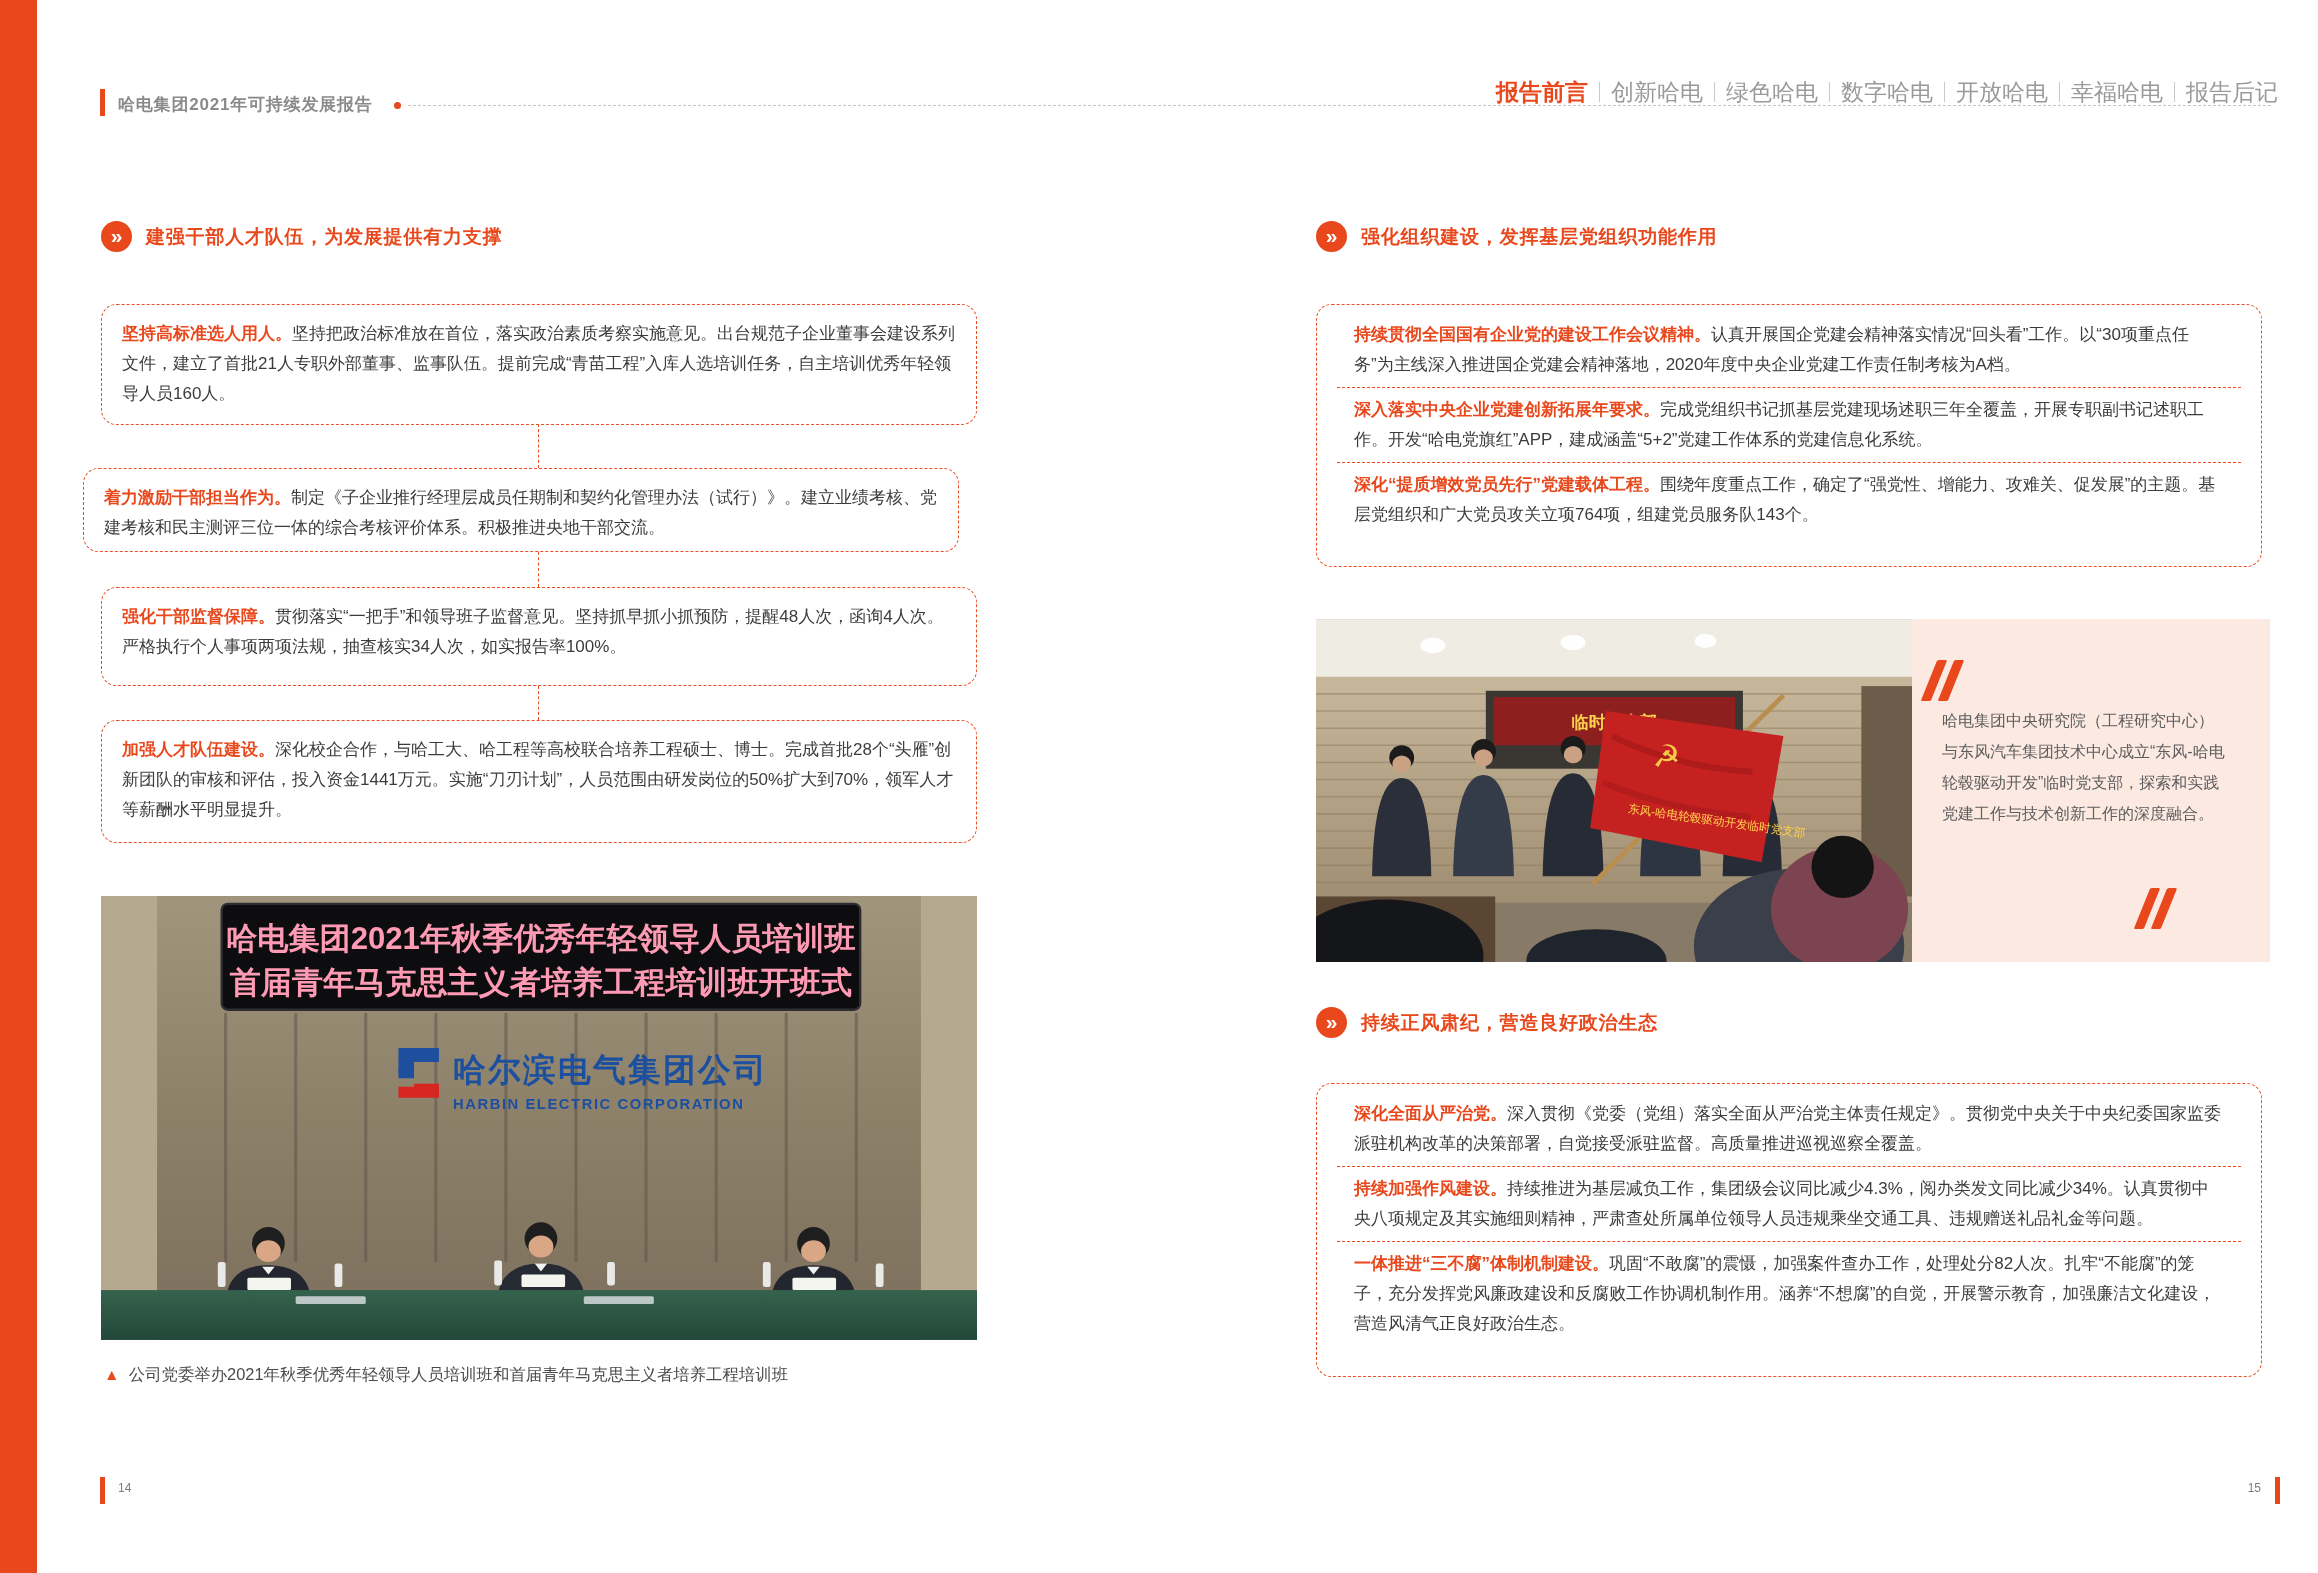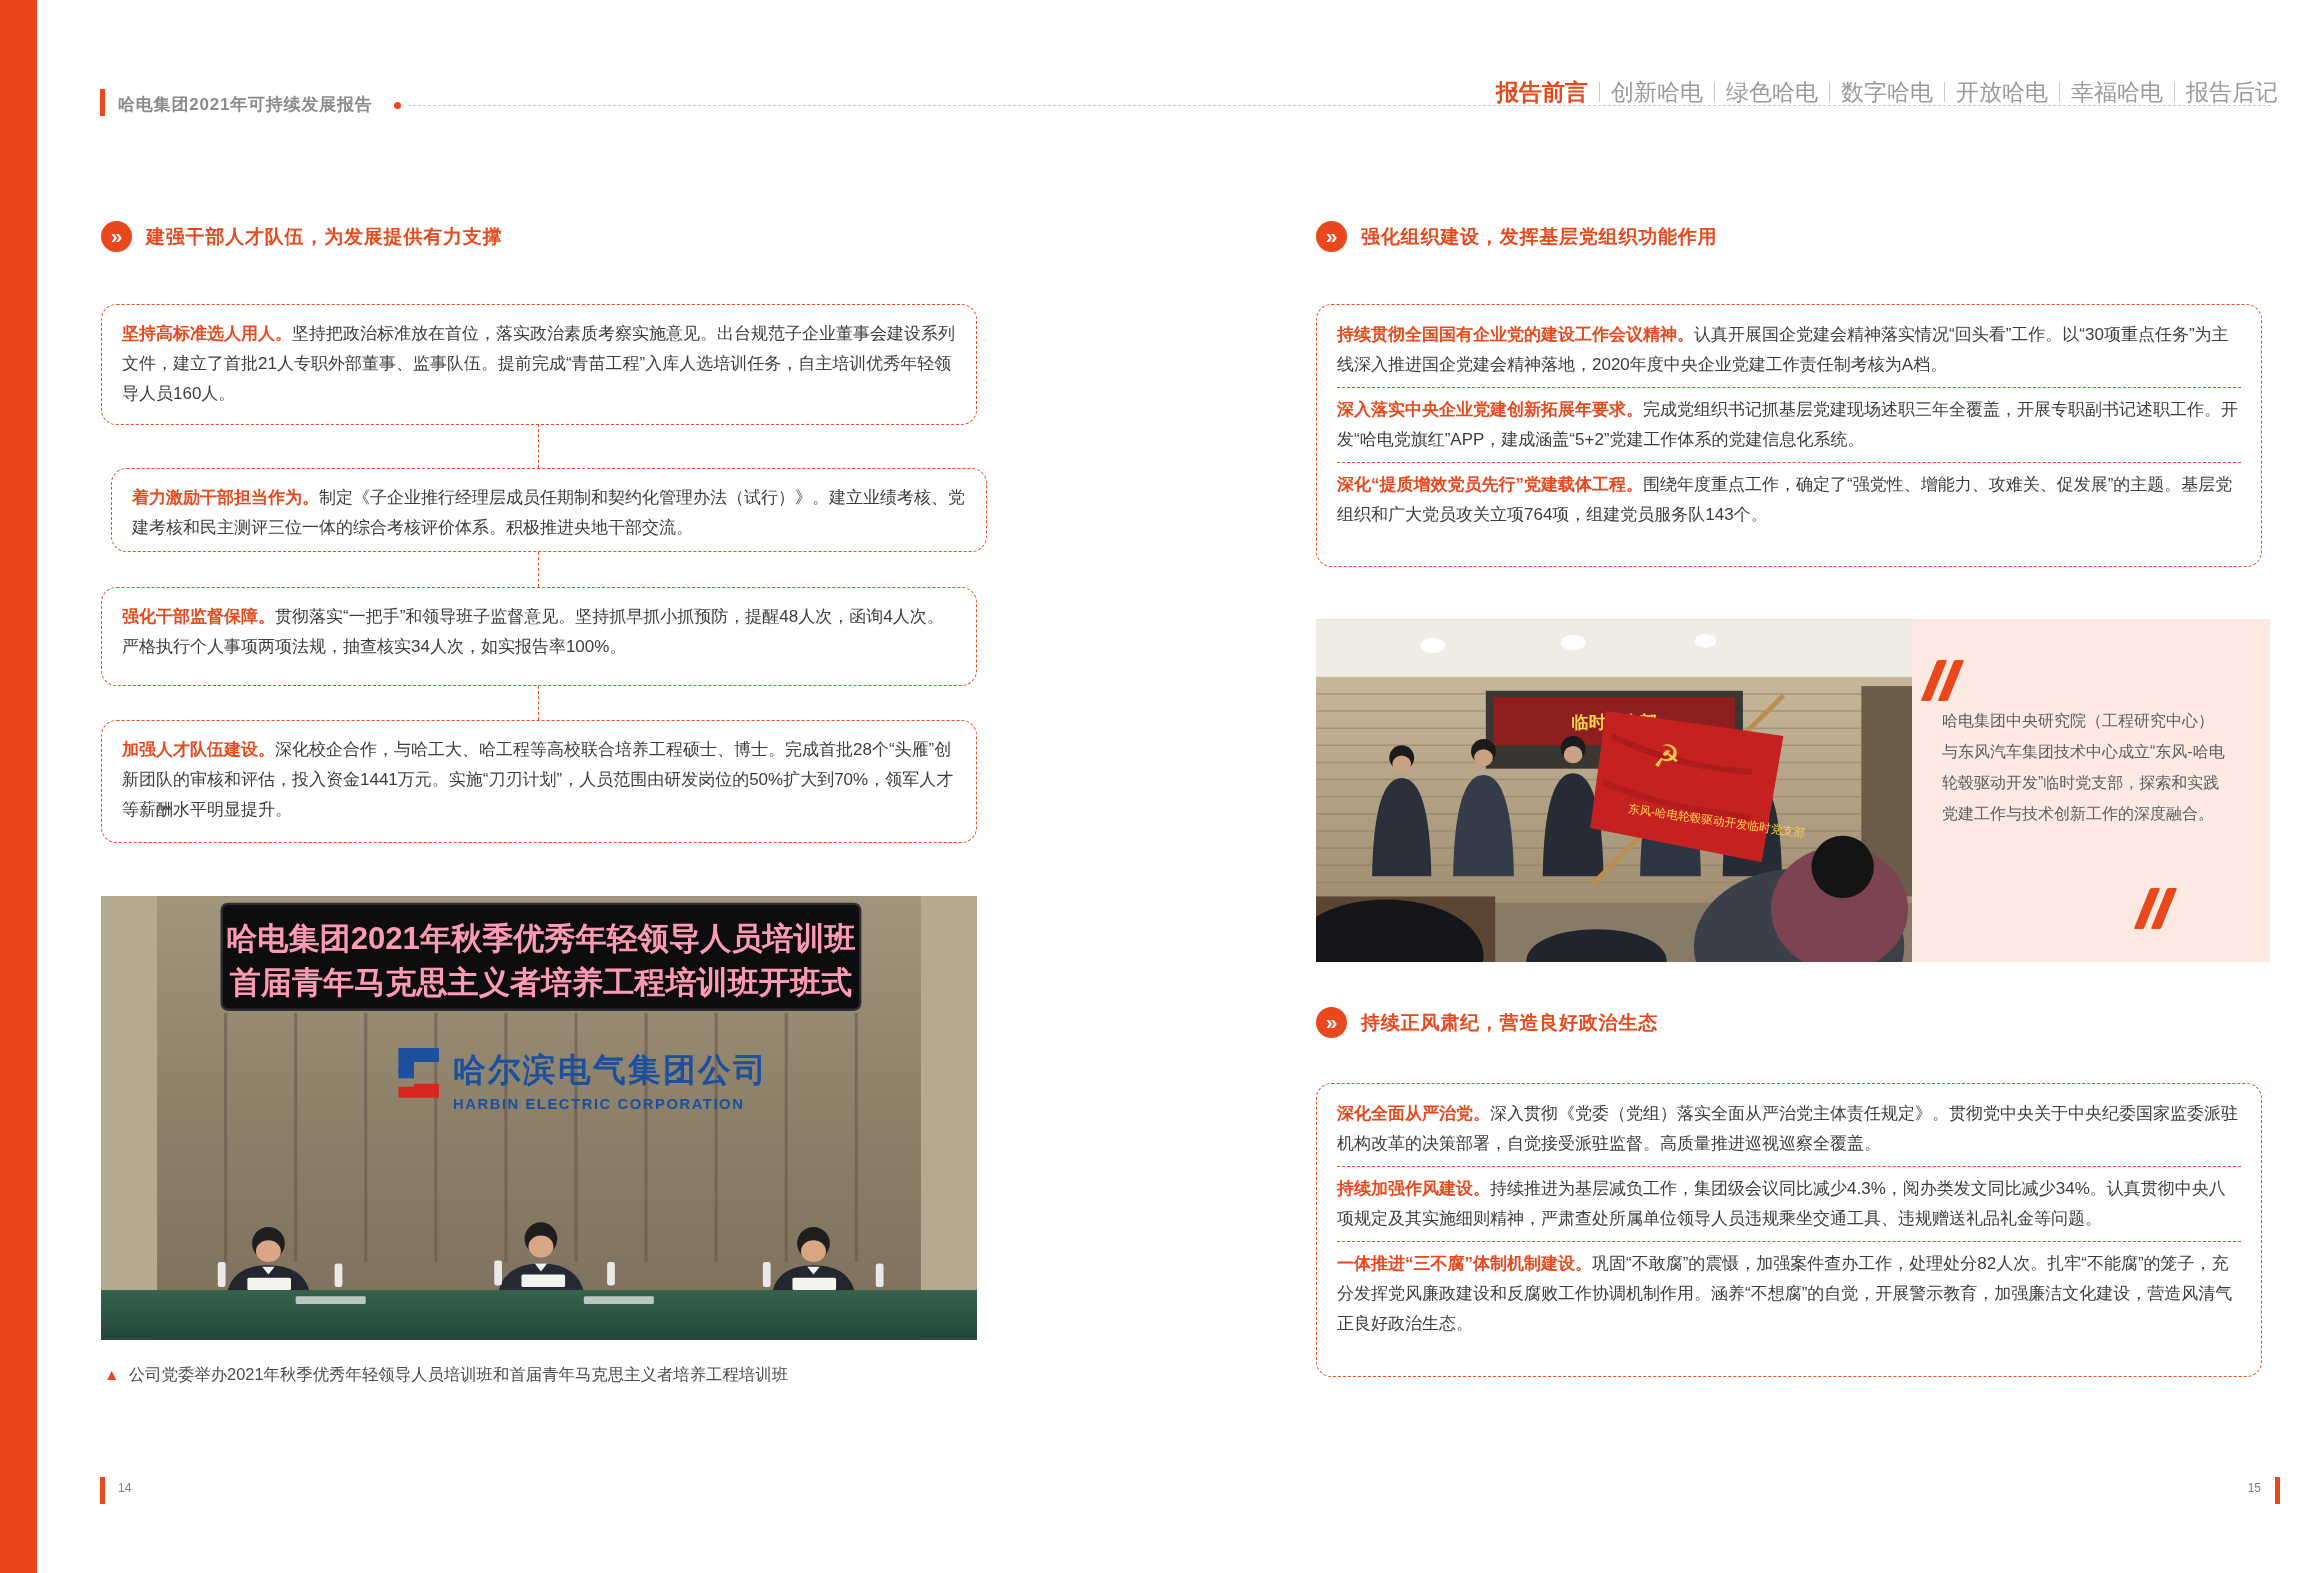--- a/index.html
+++ b/index.html
@@ -25,21 +25,21 @@
   .sec-icon{width:31px;height:31px;border-radius:50%;background:#e8481c;color:#ffffff;
     display:flex;align-items:center;justify-content:center;font-size:21px;font-weight:bold;
     line-height:1;padding-bottom:2.3px;box-sizing:border-box;}
   .sec-title{margin-left:14px;font-size:19px;font-weight:bold;color:#e8481c;letter-spacing:0.8px;}
   
   .dbox{border:1.6px dashed #ea4d20;border-radius:15.6px;box-sizing:border-box;
     padding:14px 20px;font-size:17px;line-height:30px;color:#3c3c3c;}
   .lead{color:#e8481c;font-weight:bold;}
   .connector{width:0;border-left:1.6px dashed #ea4d20;}
   .sep{height:0;border-top:1.6px dashed #ea4d20;margin:7px 0;}
-  .para{margin:7px 0;}
+  .para{margin:7px 17px;}
   
   .caption{display:flex;align-items:flex-start;font-size:16.4px;color:#4b4b4b;}
   .cap-mark{color:#e8481c;font-size:15.6px;margin-right:9.3px;line-height:23.4px;}
   .cap-text{line-height:23.4px;}
   
   .pnum{font-size:12px;color:#7c7c7c;text-align:right;}
   .pnum-bar{width:4.7px;height:26.5px;background:#e8481c;}
   
   .quote-panel{background:#fceae2;box-sizing:border-box;}
   .qmark{position:absolute;display:flex;gap:7px;}
@@ -67,21 +67,21 @@
   <div class="abs sec-hdr" style="left:101px;top:220px;">
     <div class="sec-icon">»</div>
     <div class="sec-title">建强干部人才队伍，为发展提供有力支撑</div>
   </div>
 
   <div class="abs dbox" style="left:101px;top:304px;width:876px;height:121px;">
     <span class="lead">坚持高标准选人用人。</span><span>坚持把政治标准放在首位，落实政治素质考察实施意见。出台规范子企业董事会建设系列文件，建立了首批21人专职外部董事、监事队伍。提前完成“青苗工程”入库人选培训任务，自主培训优秀年轻领导人员160人。</span>
   </div>
   <div class="abs connector" style="left:538px;top:424px;height:44px;"></div>
 
-  <div class="abs dbox" style="left:111px;top:468px;width:876px;height:84px;">
+  <div class="abs dbox" style="left:83px;top:468px;width:876px;height:84px;">
     <span class="lead">着力激励干部担当作为。</span><span>制定《子企业推行经理层成员任期制和契约化管理办法（试行）》。建立业绩考核、党建考核和民主测评三位一体的综合考核评价体系。积极推进央地干部交流。</span>
   </div>
   <div class="abs connector" style="left:538px;top:552px;height:35px;"></div>
 
   <div class="abs dbox" style="left:101px;top:587px;width:876px;height:99px;">
     <span class="lead">强化干部监督保障。</span><span>贯彻落实“一把手”和领导班子监督意见。坚持抓早抓小抓预防，提醒48人次，函询4人次。严格执行个人事项两项法规，抽查核实34人次，如实报告率100%。</span>
   </div>
   <div class="abs connector" style="left:538px;top:686px;height:34px;"></div>
 
   <div class="abs dbox" style="left:101px;top:720px;width:876px;height:123px;">

